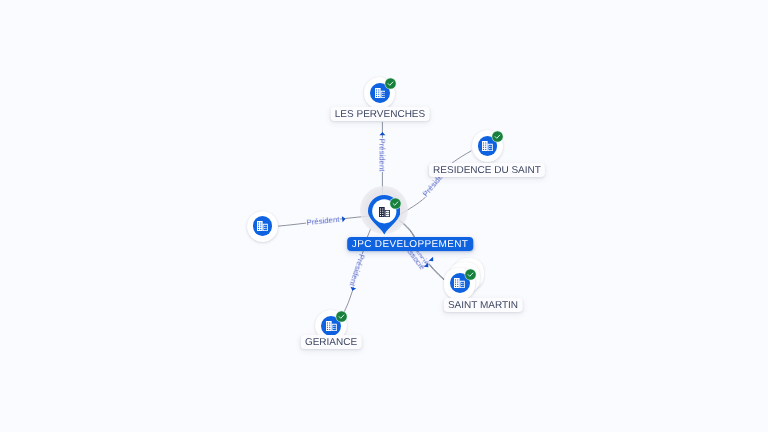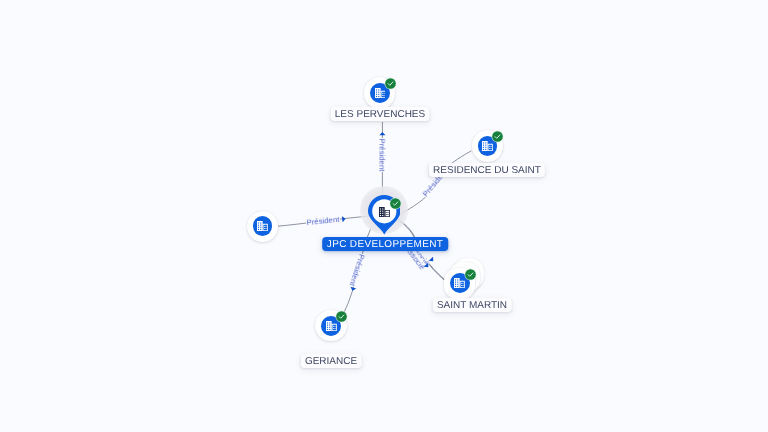--- a/index.html
+++ b/index.html
@@ -8,21 +8,21 @@
        font-family:"Liberation Sans",sans-serif;-webkit-font-smoothing:antialiased;}
   #stage{position:relative;width:768px;height:432px;background:#fafbfe;}
   svg.edges{position:absolute;left:0;top:0;width:768px;height:432px;overflow:visible;}
   .node{position:absolute;transform:translate(-50%,-50%);}
   .nlabel{position:absolute;transform:translate(-50%,-50%) translateZ(0);will-change:transform;white-space:nowrap;
           font-size:10px;letter-spacing:0px;line-height:16.2px;height:14px;
           padding:0 4.2px;border-radius:4px;box-sizing:content-box;}
   .nlabel.plain{background:#fcfcfe;color:#3e4763;
                 box-shadow:0 1px 2px rgba(60,70,100,.10),0 2px 6px rgba(60,70,100,.10);}
   .nlabel.sel{background:#0f62e0;color:#fff;padding:0 4.6px;letter-spacing:0.34px;border-radius:4px;
-              box-shadow:0 1px 2px rgba(20,60,140,.20),0 2px 6px rgba(20,60,140,.18);}
+              box-shadow:0 1px 2px rgba(20,60,140,.20),0 2px 6px rgba(20,60,140,.18);margin-left:25px;}
   .elabel{position:absolute;white-space:nowrap;font-size:7.8px;color:#5668cb;will-change:transform;
           transform-origin:50% 50%;letter-spacing:0px;line-height:9px;
           background:#fafbfe;padding:0 0.5px;}
 </style>
 </head>
 <body>
 
 <div id="stage">
   <svg class="edges" viewBox="0 0 768 432">
       <path d="M 382.4 122.4 L 382.4 196.0" fill="none" stroke="#79808f" stroke-width="0.85" stroke-linecap="round"></path>
@@ -241,15 +241,15 @@
   <svg class="edges" id="arrows" viewBox="0 0 768 432">
       <path d="M 0 0 L -3.4 -3 L -3.4 3 Z" fill="#0a4fd0" transform="translate(382.4,131.9) rotate(-90)"></path>
       <path d="M 0 0 L -3.4 -3 L -3.4 3 Z" fill="#0a4fd0" transform="translate(345.6,218.8) rotate(-7)"></path>
       <path d="M 0 0 L -3.4 -3 L -3.4 3 Z" fill="#0a4fd0" transform="translate(433.2,261.3) rotate(47)"></path>
       <path d="M 0 0 L -3.4 -3 L -3.4 3 Z" fill="#0a4fd0" transform="translate(428.3,267.2) rotate(47)"></path>
       <path d="M 0 0 L -3.4 -3 L -3.4 3 Z" fill="#0a4fd0" transform="translate(352.4,290.8) rotate(107)"></path>
     </svg>
 <div class="nlabel sel" style="left: 384.5px; top: 243.5px;">JPC DEVELOPPEMENT</div>
     <div class="nlabel plain" style="left: 379.9px; top: 113.9px;">LES PERVENCHES</div>
     <div class="nlabel plain" style="left: 486.5px; top: 170px;">RESIDENCE DU SAINT</div>
-    <div class="nlabel plain" style="left: 472px; top: 305px;">SAINT MARTIN</div>
-    <div class="nlabel plain" style="left: 331px; top: 361px;">GERIANCE</div>
+    <div class="nlabel plain" style="left: 483px; top: 305px;">SAINT MARTIN</div>
+    <div class="nlabel plain" style="left: 331px; top: 342px;">GERIANCE</div>
   </div>
 
 </body></html>

